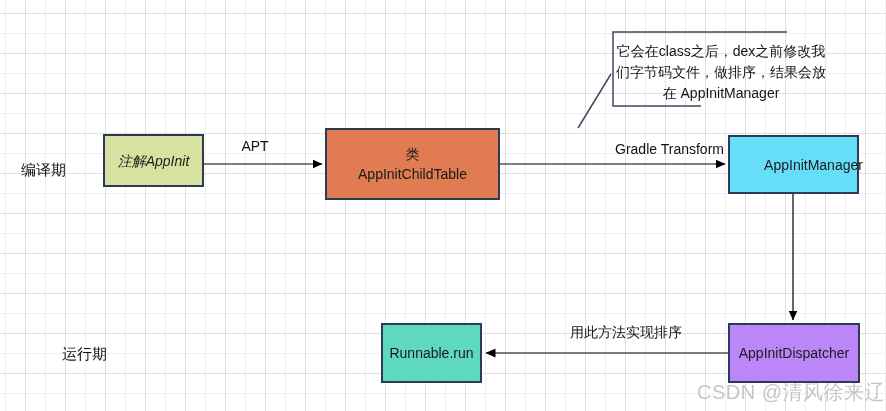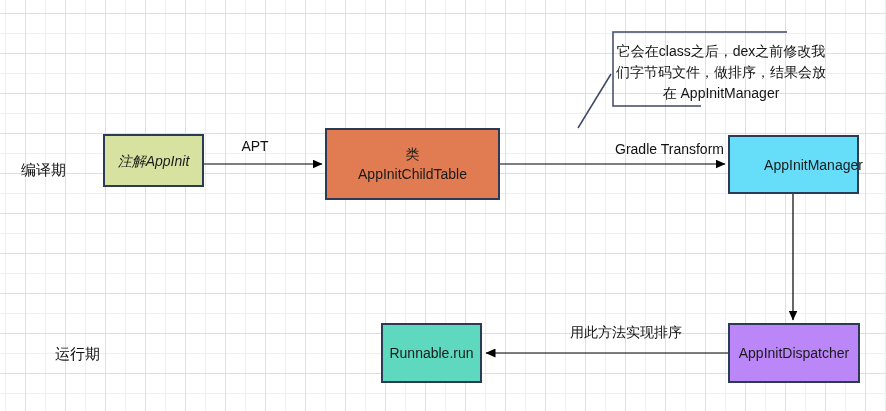--- a/index.html
+++ b/index.html
@@ -64,21 +64,21 @@
     <line class="note-stroke" x1="611" y1="74" x2="578" y2="128"></line>
   </svg>
 
   <div class="note-text">
     <div>它会在class之后，dex之前修改我</div>
     <div>们字节码文件，做排序，结果会放</div>
     <div>在 AppInitManager</div>
   </div>
 
   <div class="stage-label" style="left:21px;top:161px;">编译期</div>
-  <div class="stage-label" style="left:55px;top:345px;">运行期</div>
+  <div class="stage-label" style="left:62px;top:345px;">运行期</div>
 
   <div class="node fill-green" style="left:103px;top:134px;width:101px;height:53px;font-style:italic;">
     <span>注解AppInit</span>
   </div>
 
   <div class="node fill-orange" style="left:325px;top:128px;width:175px;height:72px;">
     <span>类</span>
     <span>AppInitChildTable</span>
   </div>
 
@@ -91,14 +91,15 @@
   </div>
 
   <div class="node fill-teal" style="left:381px;top:323px;width:101px;height:60px;">
     <span>Runnable.run</span>
   </div>
 
   <div class="edge-label" style="left:230px;top:138px;width:50px;">APT</div>
   <div class="edge-label" style="left:570px;top:141px;width:125px;padding-left:37px;">Gradle Transform</div>
   <div class="edge-label" style="left:563px;top:324px;width:114px;margin-left:6px;">用此方法实现排序</div>
 
+  <div class="watermark">CSDN @清风徐来辽</div>
 
 </div>
 
 </body></html>

